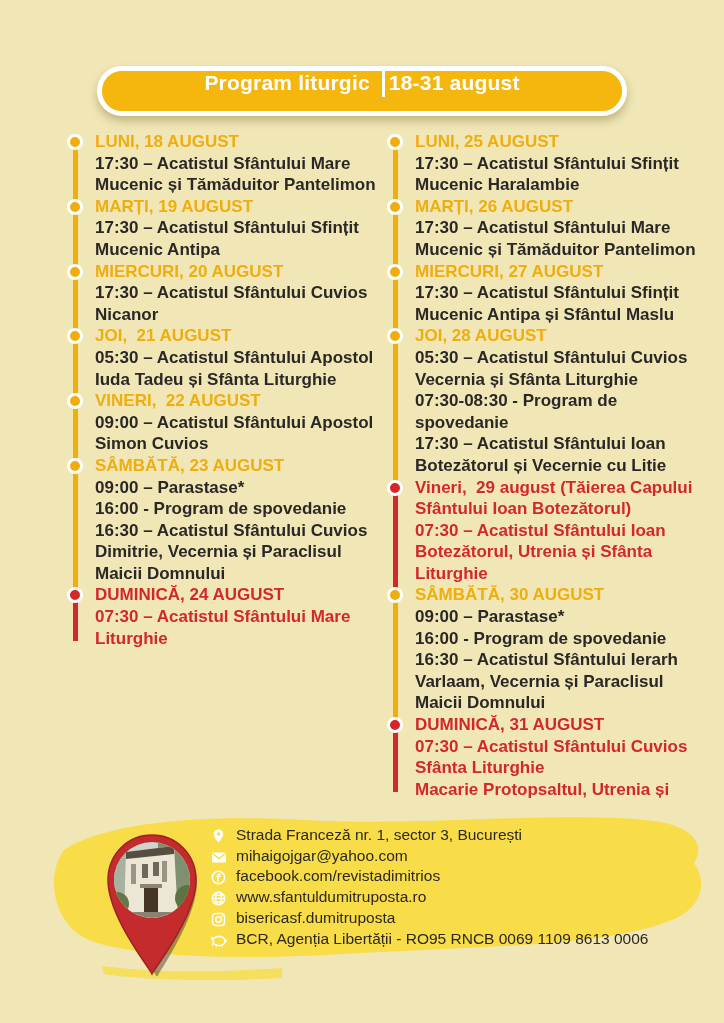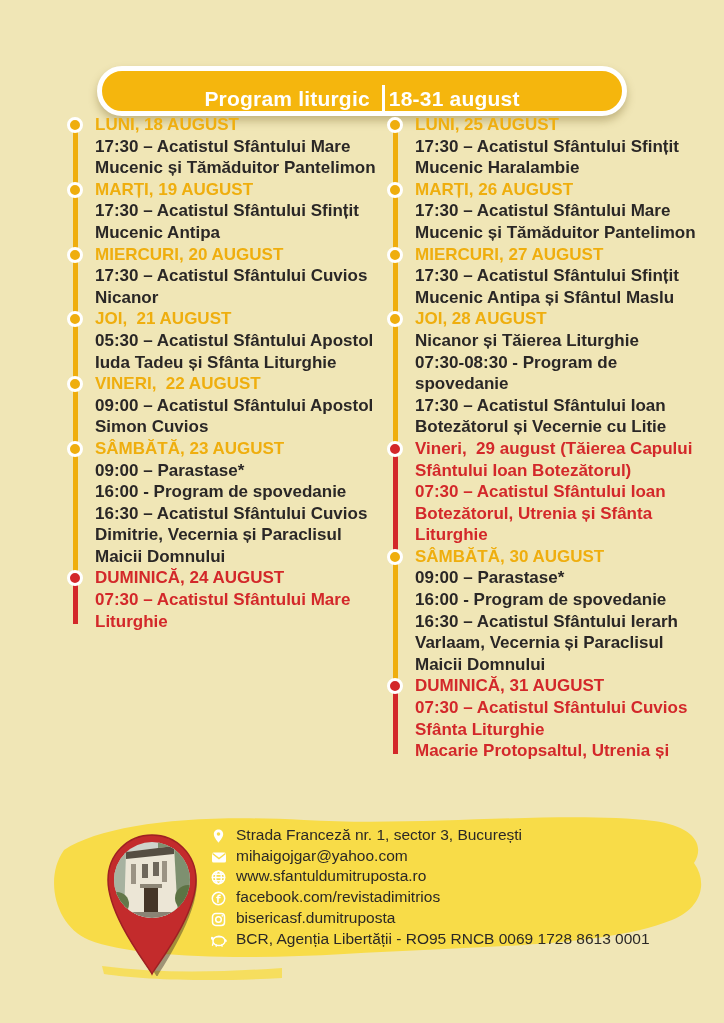--- a/index.html
+++ b/index.html
@@ -3,26 +3,26 @@
 <meta charset="utf-8">
 <style>
   html,body{margin:0;padding:0;}
   body{font-family:"Liberation Sans","DejaVu Sans",sans-serif;background:#d8d0a8;}
   .poster{position:relative;width:724px;height:1023px;margin:0 auto;background:#f0e6b6;overflow:hidden;}
 
   
   .pill{position:absolute;left:97px;top:66px;width:520px;height:40px;
         background:#f5b60d;border:5px solid #ffffff;border-radius:28px;
         box-shadow:0 5px 9px rgba(110,90,30,.35);
-        display:flex;align-items:flex-end;justify-content:center;}
+        display:flex;align-items:flex-start;justify-content:center;}
   .pill-title{color:#ffffff;font-weight:700;font-size:21px;letter-spacing:.2px;white-space:pre;}
   .pill-sep{width:3px;height:26px;background:#ffffff;margin:0 4px 0 12px;}
 
   
-  .col{position:absolute;top:114px;}
+  .col{position:absolute;top:131px;}
   .col-left{left:64px;width:316px;}
   .col-right{left:384px;width:334px;}
   .section{position:relative;padding-left:31px;--c:#efae0e;}
   .section.red{--c:#d3282a;}
   .rail{position:absolute;left:9px;top:12px;bottom:-12px;width:5px;background:var(--c);}
   .section:last-child .rail{bottom:8px;}
   .bullet{position:absolute;left:3px;top:3px;width:10px;height:10px;border-radius:50%;
           background:var(--c);border:3px solid #ffffff;z-index:2;}
   .day-title{font-weight:700;color:var(--c);font-size:17px;line-height:21.6px;white-space:pre;}
   .entry{font-size:17px;line-height:21.6px;color:#2a2726;white-space:pre;font-weight:bold;}
@@ -121,21 +121,22 @@
         <div class="rail"></div>
         <div class="bullet"></div>
         <div class="day-title">MIERCURI, 27 AUGUST</div>
         <div class="entry">17:30 – Acatistul Sfântului Sfințit</div>
         <div class="entry">Mucenic Antipa și Sfântul Maslu</div>
       </div>
       <div class="section">
         <div class="rail"></div>
         <div class="bullet"></div>
         <div class="day-title">JOI, 28 AUGUST</div>
-        <div class="entry">Nicanor și Tăierea Liturghie</div>
+        <div class="entry">05:30 – Acatistul Sfântului Cuvios</div>
+        <div class="entry">Vecernia și Sfânta Liturghie</div>
         <div class="entry">07:30-08:30 - Program de</div>
         <div class="entry">spovedanie</div>
         <div class="entry">17:30 – Acatistul Sfântului Ioan</div>
         <div class="entry">Botezătorul și Vecernie cu Litie</div>
       </div>
       <div class="section red">
         <div class="rail"></div>
         <div class="bullet"></div>
         <div class="day-title">Vineri,  29 august (Tăierea Capului</div>
         <div class="day-title">Sfântului Ioan Botezătorul)</div>
@@ -213,50 +214,50 @@
             <rect x="1" y="1.5" width="14" height="10" rx="1.5" fill="#ffffff"></rect>
             <path d="M1.5,2.5 8,7.5 14.5,2.5" stroke="#f8dc48" stroke-width="1.4" fill="none"></path>
           </svg>
         </span>
         <span class="contact-text">mihaigojgar@yahoo.com</span>
       </div>
       <div class="contact-row">
         <span class="contact-icon">
           <svg width="15" height="15" viewBox="0 0 16 16">
             <circle cx="8" cy="8" r="6.6" fill="none" stroke="#ffffff" stroke-width="1.6" stroke-linecap="round" stroke-linejoin="round"></circle>
+            <path d="M9.8,4.4 H8.8 c-0.9,0 -1.4,0.5 -1.4,1.4 V7 H6.2 M7.4,7 V12 M7.4,7 H9.6" fill="none" stroke="#ffffff" stroke-width="1.6" stroke-linecap="round" stroke-linejoin="round"></path>
+          </svg>
+        </span>
+        <span class="contact-text">facebook.com/revistadimitrios</span>
+      </div>
+      <div class="contact-row">
+        <span class="contact-icon">
+          <svg width="15" height="15" viewBox="0 0 16 16">
+            <circle cx="8" cy="8" r="6.6" fill="none" stroke="#ffffff" stroke-width="1.6" stroke-linecap="round" stroke-linejoin="round"></circle>
             <ellipse cx="8" cy="8" rx="3" ry="6.6" fill="none" stroke="#ffffff" stroke-width="1.6" stroke-linecap="round" stroke-linejoin="round"></ellipse>
             <path d="M1.6,8 H14.4 M2.6,4.5 H13.4 M2.6,11.5 H13.4" fill="none" stroke="#ffffff" stroke-width="1.6" stroke-linecap="round" stroke-linejoin="round"></path>
           </svg>
         </span>
         <span class="contact-text">www.sfantuldumitruposta.ro</span>
-      </div>
-      <div class="contact-row">
-        <span class="contact-icon">
-          <svg width="15" height="15" viewBox="0 0 16 16">
-            <circle cx="8" cy="8" r="6.6" fill="none" stroke="#ffffff" stroke-width="1.6" stroke-linecap="round" stroke-linejoin="round"></circle>
-            <path d="M9.8,4.4 H8.8 c-0.9,0 -1.4,0.5 -1.4,1.4 V7 H6.2 M7.4,7 V12 M7.4,7 H9.6" fill="none" stroke="#ffffff" stroke-width="1.6" stroke-linecap="round" stroke-linejoin="round"></path>
-          </svg>
-        </span>
-        <span class="contact-text">facebook.com/revistadimitrios</span>
       </div>
       <div class="contact-row">
         <span class="contact-icon">
           <svg width="15" height="15" viewBox="0 0 16 16">
             <rect x="1.6" y="1.6" width="12.8" height="12.8" rx="3.4" fill="none" stroke="#ffffff" stroke-width="1.6" stroke-linecap="round" stroke-linejoin="round"></rect>
             <circle cx="8" cy="8" r="3" fill="none" stroke="#ffffff" stroke-width="1.6" stroke-linecap="round" stroke-linejoin="round"></circle>
             <circle cx="12" cy="4.1" r="0.9" fill="#ffffff"></circle>
           </svg>
         </span>
         <span class="contact-text">bisericasf.dumitruposta</span>
       </div>
       <div class="contact-row">
         <span class="contact-icon">
           <svg width="17" height="13" viewBox="0 0 18 14">
             <ellipse cx="9.5" cy="7.5" rx="6.5" ry="5" fill="none" stroke="#ffffff" stroke-width="1.6" stroke-linecap="round" stroke-linejoin="round"></ellipse>
             <path d="M15.8,6.2 c1,0.2 1.4,0.8 1.2,1.6 M3.4,9.5 2.6,12 M6.8,11.8 6.6,13 M12.4,11.8 12.8,13 M3.2,6 C2,5.8 1.4,5 1.8,3.8 C2.6,4 3.2,4.4 3.6,5" fill="none" stroke="#ffffff" stroke-width="1.6" stroke-linecap="round" stroke-linejoin="round"></path>
             <path d="M7,3 h5" fill="none" stroke="#ffffff" stroke-width="1.6" stroke-linecap="round" stroke-linejoin="round"></path>
           </svg>
         </span>
-        <span class="contact-text">BCR, Agenția Libertății - RO95 RNCB 0069 1728 8613 0001</span>
+        <span class="contact-text">BCR, Agenția Libertății - RO95 RNCB 0069 1109 8613 0006</span>
       </div>
     </div>
 
 </div>
 
 </body></html>

